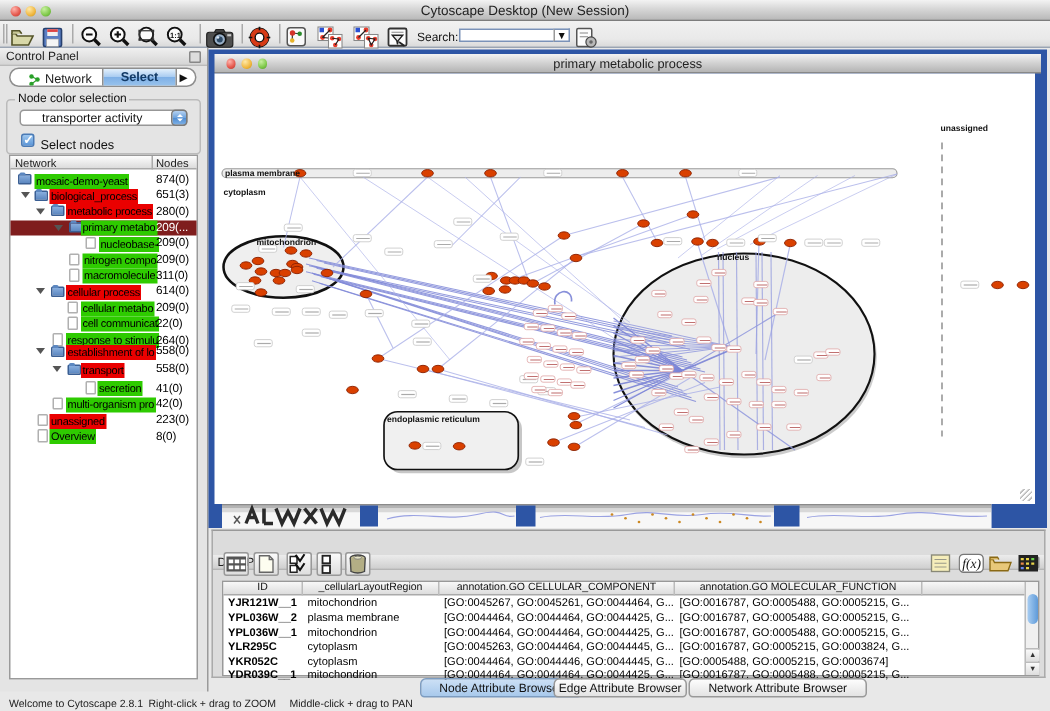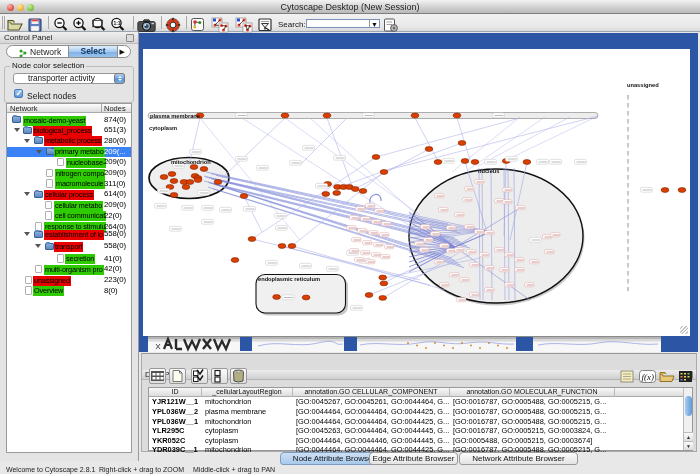--- a/index.html
+++ b/index.html
@@ -221,21 +221,21 @@
         <span class="fold" style="left:16px"></span>
         <span class="hl r" style="position:absolute;left:26px;top:0.5px">biological_process</span>
         <span class="val" style="">651(3)</span>
       </div>
       <div class="trow" style="top:31.9px;">
         <span class="arr" style="left:17px"></span>
         <span class="fold" style="left:27px"></span>
         <span class="hl r" style="position:absolute;left:37px;top:0.5px">metabolic process</span>
         <span class="val" style="">280(0)</span>
       </div>
-      <div class="trow" style="top:42.6px;background:#3b82f6;">
+      <div class="trow" style="top:42.6px;background:#7f1d1d;">
         <span class="arr" style="left:29px"></span>
         <span class="fold" style="left:39px"></span>
         <span class="hl g" style="position:absolute;left:47px;top:0.5px">primary metabo</span>
         <span class="val" style="color:#fff;">209(...</span>
       </div>
       <div class="trow" style="top:53.3px;">
         <span class="file" style="left:50px"></span>
         <span class="hl g" style="position:absolute;left:59px;top:0.5px">nucleobase-</span>
         <span class="val" style="">209(0)</span>
       </div>
@@ -298,20 +298,26 @@
         <span class="val" style="">223(0)</span>
       </div>
       <div class="trow" style="top:181.7px;">
         <span class="file" style="left:18px"></span>
         <span class="hl g" style="position:absolute;left:26px;top:0.5px">Overview</span>
         <span class="val" style="">8(0)</span>
       </div>
   </div>
 </div>
 <div class="abs" id="netwin">
+  <div id="nettitle">
+    <div class="tl" style="left:7.5px;top:3px;width:6.5px;height:6.5px;background:radial-gradient(circle at 35% 30%,#ffb3ab,#e4574c 60%,#b33a30)"></div>
+    <div class="tl" style="left:18px;top:3px;width:6.5px;height:6.5px;background:radial-gradient(circle at 35% 30%,#ffe9a8,#f0b73f 60%,#c28f1e)"></div>
+    <div class="tl" style="left:28.5px;top:3px;width:6.5px;height:6.5px;background:radial-gradient(circle at 35% 30%,#c8f0a0,#7fc94a 60%,#4f9427)"></div>
+    <div class="t">primary metabolic process</div>
+  </div>
   <div id="netcanvas">
     <svg width="547" height="287" viewBox="0 0 547 287" style="position:absolute;left:0;top:0">
         <rect x="5" y="63.5" width="450" height="6" rx="3" fill="#ededed" stroke="#9a9a9a" stroke-width="0.8"></rect>
         <ellipse cx="46" cy="129" rx="40" ry="20.5" fill="#efefef" stroke="#111" stroke-width="1.7"></ellipse>
         <ellipse cx="354" cy="189" rx="87.5" ry="67.5" fill="#999" opacity="0.5"></ellipse>
         <ellipse cx="353" cy="187" rx="87" ry="67" fill="#ededed" stroke="#111" stroke-width="1.4"></ellipse>
         <rect x="115.5" y="228.0" width="89.5" height="38.5" rx="9" fill="#999" opacity="0.55"></rect>
         <rect x="113" y="225.5" width="89.5" height="38.5" rx="9" fill="#f0f0f0" stroke="#111" stroke-width="1.1"></rect>
         <line x1="485" y1="46" x2="485" y2="242" stroke="#aaa" stroke-width="1.3" stroke-dasharray="4.5,3.5"></line>
         <line x1="63.0" y1="123.0" x2="305.0" y2="175.0" stroke="#8089d8" stroke-width="0.7" opacity="0.85"></line>

